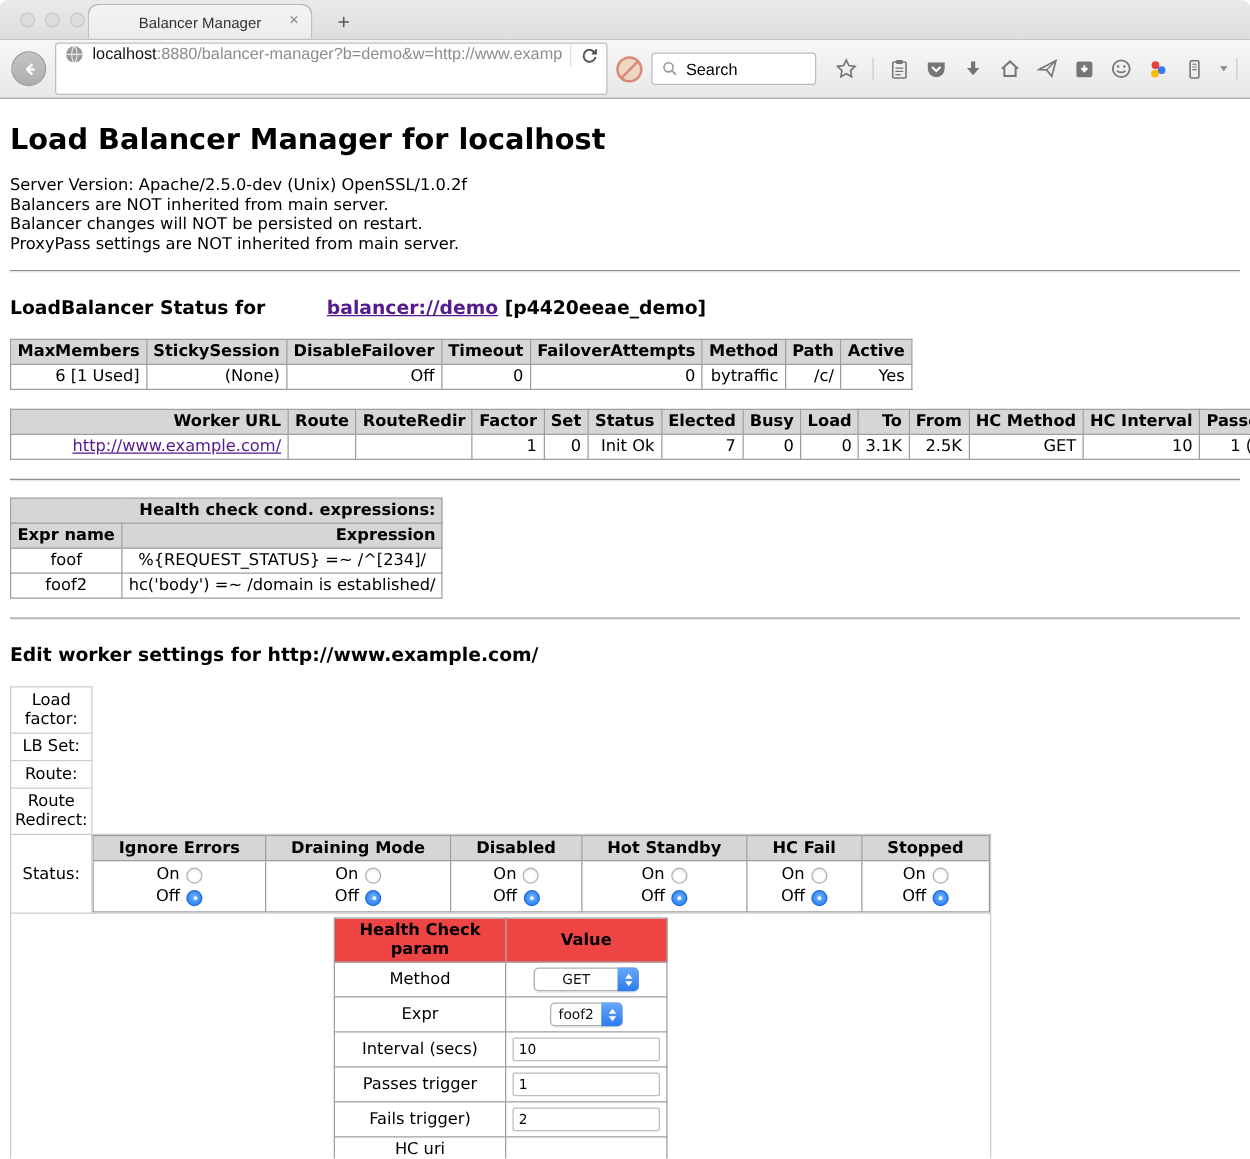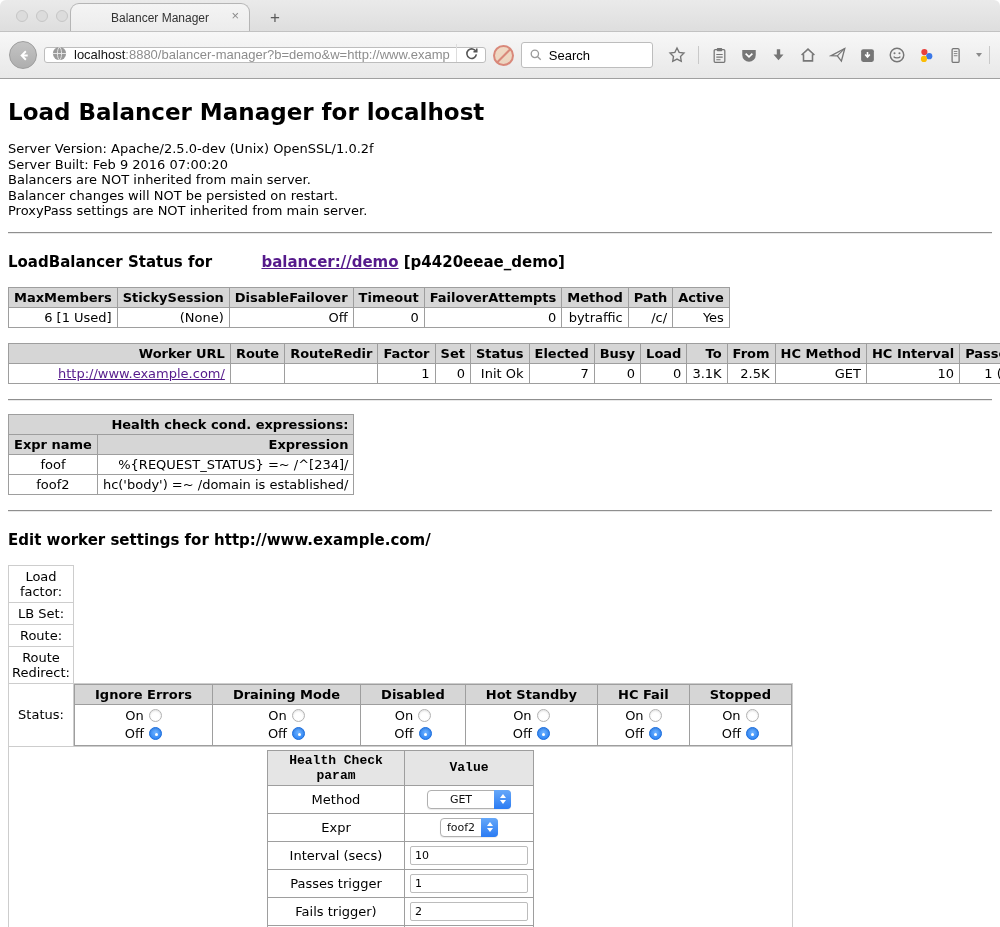--- a/index.html
+++ b/index.html
@@ -14,22 +14,22 @@
   .tab{margin-left:70px;width:178px;height:27px;background:linear-gradient(#f4f4f4,#ececec);
        border:1px solid #b5b5b5;border-bottom:none;border-radius:9px 9px 0 0;
        display:flex;align-items:center;justify-content:center;font-size:12px;color:#333;position:relative;}
   .tab-close{position:absolute;right:10px;top:5px;color:#8a8a8a;font-size:13px;line-height:13px;}
   .newtab{margin-left:20px;margin-bottom:5px;color:#5a5a5a;font-size:17px;line-height:17px;}
 
   .navbar{height:47px;background:linear-gradient(#f7f7f7,#e8e8e8);border-bottom:1px solid #a0a0a0;
           display:flex;align-items:center;padding:0 9px;box-sizing:border-box;gap:7px;}
   .backbtn{width:28px;height:28px;border-radius:50%;background:linear-gradient(#c4c4c4,#aeaeae);
            border:1px solid #9d9d9d;display:flex;align-items:center;justify-content:center;flex:0 0 auto;box-sizing:border-box;}
-  .urlbar{flex:0 0 370px;height:16px;background:#fff;border:1px solid #bdbdbd;border-radius:3px;
-          display:flex;align-items:flex-end;padding:0 6px;gap:6px;font-size:13px;box-sizing:border-box;}
+  .urlbar{flex:0 0 370px;height:42px;background:#fff;border:1px solid #bdbdbd;border-radius:3px;
+          display:flex;align-items:flex-start;padding:0 6px;gap:6px;font-size:13px;box-sizing:border-box;}
   .url-text{flex:1;white-space:nowrap;overflow:hidden;}
   .url-domain{color:#141414;}
   .url-rest{color:#8d8d8d;}
   .url-reload{border-left:1px solid #ddd;padding-left:7px;height:18px;display:flex;align-items:center;}
   .adblock{width:21px;height:21px;border-radius:50%;border:2px solid #d9887a;background:rgba(235,160,90,.3);
            position:relative;flex:0 0 auto;box-sizing:border-box;}
   .adblock::after{content:'';position:absolute;left:-1px;top:8px;width:19px;height:2px;background:#d9887a;transform:rotate(-45deg);}
   .searchbar{flex:0 0 132px;height:26px;background:#fff;border:1px solid #bdbdbd;border-radius:3px;
              display:flex;align-items:center;gap:6px;padding:0 7px;font-size:13px;color:#000000;box-sizing:border-box;}
   .tool-icons{display:flex;align-items:center;gap:12px;margin-left:8px;}
@@ -45,42 +45,42 @@
   .content h3{font-size:15px;margin:19px 0 16px;font-weight:bold;}
   a.plink{color:#551a8b;text-decoration:underline;padding-left:44px;}
 
   table.data-table{border-collapse:collapse;font-size:13px;margin-bottom:15px;}
   table.data-table th,table.data-table td{border:1px solid #9e9e9e;padding:2px 5px;text-align:right;white-space:nowrap;}
   table.data-table th{background:#d6d6d6;}
   #balancer-table{min-width:614px;}
   #worker-table{width:966px;}
   #expr-table{min-width:310px;}
   #expr-table td{text-align:center;}
-  #expr-table td.expr-val{text-align:right;}
+  #expr-table td.expr-val{text-align:center;}
 
   
   table.form-table{border-collapse:collapse;width:564px;font-size:13px;margin:2px 0 0 0;}
   table.form-table > tbody > tr > td{border:1px solid #cdcdcd;padding:3px;}
   td.flabel{width:100px;text-align:center;}
   td.nopad{padding:0 !important;}
   .txt{width:120px;height:19px;border:1px solid #bcbcbc;border-radius:2px;background:#fff;
        font:11px "DejaVu Sans",sans-serif;padding:1px 4px;box-sizing:border-box;display:block;margin:2px auto;}
 
   table.status-table{border-collapse:collapse;width:100%;font-size:13px;}
   table.status-table th,table.status-table td{border:1px solid #9e9e9e;padding:2px 20px;text-align:center;}
   table.status-table th{background:#d6d6d6;white-space:nowrap;}
   .opt-line{display:flex;align-items:center;justify-content:center;gap:5px;line-height:18px;}
   .radio{width:13px;height:13px;border-radius:50%;background:#fff;border:1px solid #b2b2b2;
          box-shadow:inset 0 1px 2px rgba(0,0,0,.12);display:inline-block;box-sizing:border-box;position:relative;}
   .radio.checked{background:radial-gradient(circle at 50% 40%,#6db1ff,#1f7bf4);border-color:#1e6fdd;}
   .radio.checked::after{content:'';position:absolute;left:4.5px;top:4.5px;width:3px;height:3px;border-radius:50%;background:#fff;}
 
   table.hc-table{border-collapse:collapse;width:267px;font-size:13px;margin:0 auto;}
   table.hc-table th,table.hc-table td{border:1px solid #9e9e9e;padding:2px 4px;text-align:center;}
-  table.hc-table th{background:#e5e5e5;font-family:Liberation Mono, monospace;}
+  table.hc-table th{background:#ef4444;}
   table.hc-table td.hc-param{width:140px;}
   .hc-input{width:118px;margin:2px 1px;text-align:left;}
   .mac-select{display:inline-flex;align-items:center;height:19px;border:1px solid #b0b0b0;border-radius:4px;
               background:#fff;box-shadow:0 1px 1px rgba(0,0,0,.08);vertical-align:middle;margin:2px 0;box-sizing:border-box;}
   .sel-label{flex:1;text-align:center;font-size:11px;padding:0 3px;color:#111;}
   .sel-btn{width:17px;align-self:stretch;margin:-1px -1px -1px 0;border-radius:0 4px 4px 0;
            background:linear-gradient(#66a8f9,#2a7bf3);display:flex;flex-direction:column;align-items:center;justify-content:center;gap:2px;}
   .chev-up{width:0;height:0;border-left:3px solid transparent;border-right:3px solid transparent;border-bottom:4px solid #fff;}
   .chev-dn{width:0;height:0;border-left:3px solid transparent;border-right:3px solid transparent;border-top:4px solid #fff;}
   .sel-method{width:84px;}
@@ -180,21 +180,20 @@
       <span class="vdiv"></span>
 
     </div>
   </div>
 
   <div class="content">
     <h1>Load Balancer Manager for localhost</h1>
 
     <div class="info" id="info-lines">
         <div>Server Version: Apache/2.5.0-dev (Unix) OpenSSL/1.0.2f</div>
-        <div>Server Built: Feb 9 2016 07:00:20</div>
         <div>Balancers are NOT inherited from main server.</div>
         <div>Balancer changes will NOT be persisted on restart.</div>
         <div>ProxyPass settings are NOT inherited from main server.</div>
       </div>
 
     <hr class="rule">
 
     <h3><span>LoadBalancer Status for </span><a class="plink">balancer://demo</a><span> [p4420eeae_demo]</span></h3>
 
     <table class="data-table" id="balancer-table">

